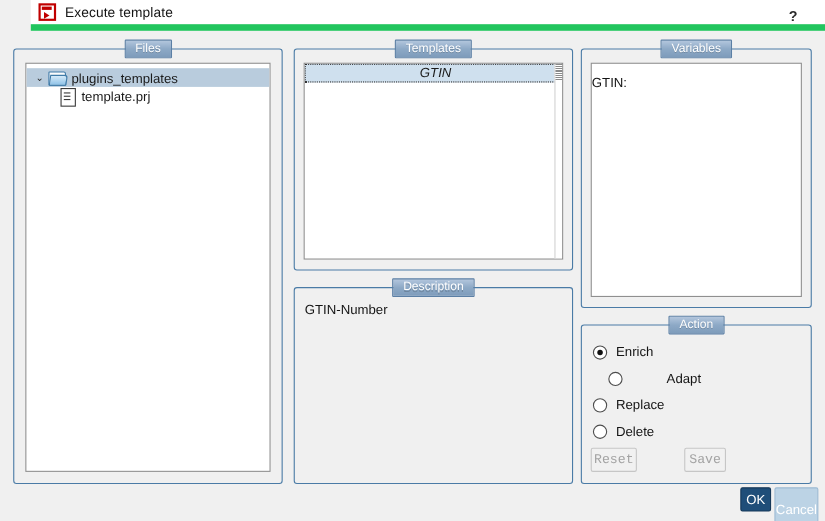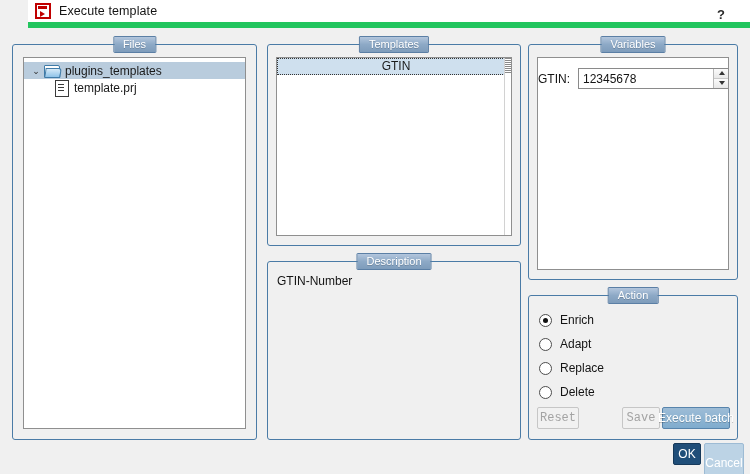--- a/index.html
+++ b/index.html
@@ -168,20 +168,21 @@
     height: 17px;
     line-height: 16px;
     padding-left: 4px;
     font-size: 12px;
     white-space: nowrap;
   }
   .list-item.selected {
     background: #cfe0ee;
     outline: 1px dotted #333333;
     outline-offset: -1px;
+    font-style: italic;
   }
   .list-scroll {
     position: absolute;
     right: 0; top: 0;
     width: 7px; height: 100%;
     background: #ffffff;
     border-left: 1px solid #d2d2d2;
   }
   .list-scroll-thumb {
     width: 7px; height: 15px;
@@ -364,56 +365,44 @@
     <span class="legend">Description</span>
     <div class="desc-text">GTIN-Number</div>
   </div>
 
   <div class="group" style="left:528px; top:44px; width:210px; height:236px;">
     <span class="legend">Variables</span>
 
     <div class="pane" style="left:8px; top:12px; right:8px; bottom:9px;">
       <div class="var-row">
         <span class="var-label">GTIN:</span>
-        <span class="spin-wrap">
-          <input class="spin-input" type="text" value="12345678" style="">
-          <span class="spin-btns">
-            <span class="spin-btn up">
-                <i class="arrow-up"></i>
-              </span>
-            <span class="spin-btn dn">
-                <i class="arrow-dn"></i>
-              </span>
-          </span>
-        </span>
       </div>
     </div>
   </div>
 
   <div class="group" style="left:528px; top:295px; width:210px; height:145px;">
     <span class="legend">Action</span>
 
     <div class="radio-row" style="left:10px; top:17px;">
       <span class="radio checked"></span>
       <span>Enrich</span>
     </div>
-    <div class="radio-row" style="left:10px; top:41px;">
+    <div class="radio-row" style="left:24px; top:41px;gap:32px;">
       <span class="radio"></span>
       <span>Adapt</span>
     </div>
     <div class="radio-row" style="left:10px; top:65px;">
       <span class="radio"></span>
       <span>Replace</span>
     </div>
     <div class="radio-row" style="left:10px; top:89px;">
       <span class="radio"></span>
       <span>Delete</span>
     </div>
 
     <div class="btn disabled" style="left:8px; top:111px; width:42px;">Reset</div>
     <div class="btn disabled" style="left:93px; top:111px; width:38px;">Save</div>
-    <div class="btn primary-light" style="left:133px; top:111px; width:68px;">Execute batch</div>
   </div>
 
   <div class="btn dark" style="left:673px; top:443px; width:28px; height:22px;">OK</div>
   <div class="btn soft" style="left:704px; top:443px; width:40px; height:39px;">Cancel</div>
 
 </div>
 
 </body></html>

